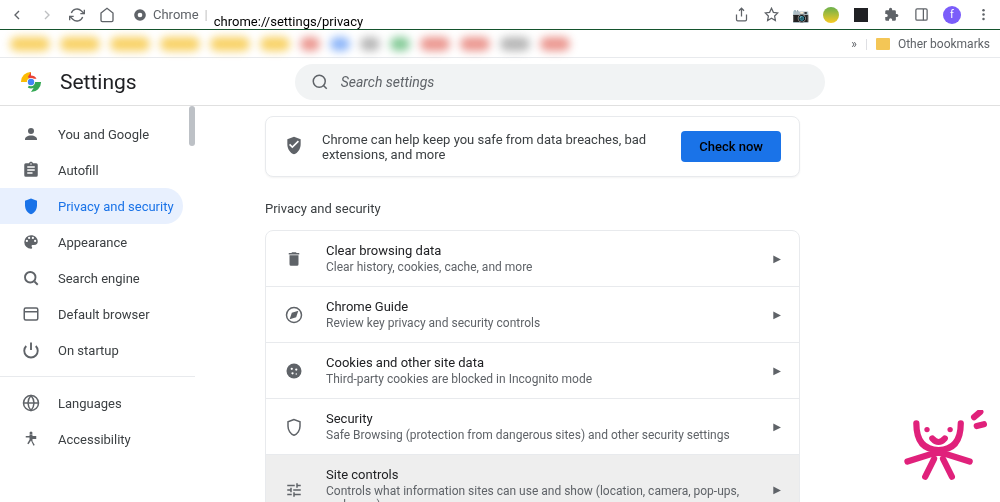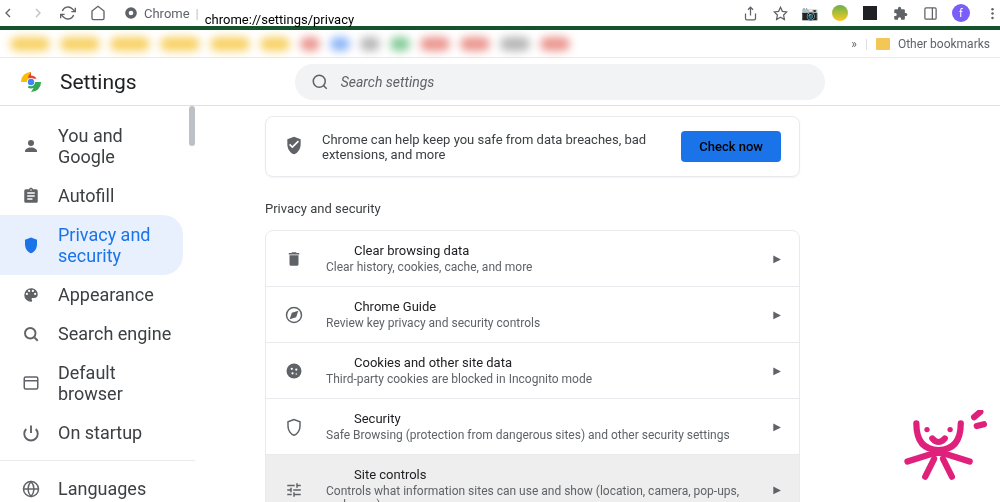--- a/index.html
+++ b/index.html
@@ -1,19 +1,19 @@
 <!DOCTYPE html>
 <html><head>
 <meta charset="utf-8">
 <style>
 * { margin: 0; padding: 0; box-sizing: border-box; font-family: -apple-system, BlinkMacSystemFont, "Segoe UI", Roboto, Arial, sans-serif; }
 body { width: 1000px; height: 502px; overflow: hidden; background: #fff; position: relative; }
 
 
-.browser-bar { height: 30px; display: flex; align-items: center; padding: 0 0; border-bottom: 4px solid #14532d; gap: 8px; }
+.browser-bar { height: 30px; display: flex; align-items: center; padding: 0 9px; border-bottom: 1px solid #14532d; gap: 8px; }
 .browser-bar .nav-icons { display: flex; gap: 14px; align-items: center; color: #5f6368; }
 .browser-bar .nav-icons svg, .browser-bar .nav-icons span { width: 16px; height: 16px; }
 .url-area { display: flex; align-items: center; gap: 6px; margin-left: 10px; font-size: 13px; color: #5f6368; }
 .url-area .chrome-label { color: #5f6368; }
 .url-area .url-path { color: #000000; margin-top: 13px; }
 .browser-right { margin-left: auto; display: flex; align-items: center; gap: 14px; }
 .browser-right .ext-icon { width: 16px; height: 16px; display: flex; align-items: center; justify-content: center; font-size: 14px; }
 .avatar { width: 18px; height: 18px; border-radius: 50%; background: #7b5dfa; color: white; font-size: 11px; display: flex; align-items: center; justify-content: center; }
 
 
@@ -29,42 +29,42 @@
 .settings-title { font-size: 21px; color: #202124; font-weight: 400; text-align: center; }
 .search-pill { margin-left: 140px; width: 530px; height: 36px; background: #f1f3f4; border-radius: 18px; display: flex; align-items: center; padding: 0 16px; gap: 12px; color: #5f6368; font-size: 14px; font-style: italic; }
 
 
 .main { display: flex; height: calc(502px - 30px - 28px - 48px); }
 
 
 .sidebar { width: 195px; overflow-y: auto; padding-top: 10px; position: relative; }
 .sidebar-scroll { position: absolute; right: 0; top: 0; width: 6px; height: 100%; }
 .sidebar-thumb { position: absolute; right: 0; top: 0; width: 6px; height: 40px; background: #bdc1c6; border-radius: 3px; }
-.side-item { display: flex; align-items: center; gap: 18px; padding: 9px 0 9px 22px; font-size: 18px; color: #3c4043; border-radius: 0 20px 20px 0; margin-right: 12px; cursor: pointer; }
+.side-item { display: flex; align-items: center; gap: 18px; padding: 9px 0 9px 22px; font-size: 13px; color: #3c4043; border-radius: 0 20px 20px 0; margin-right: 12px; cursor: pointer; }
 .side-item.active { background: #e8f0fe; color: #1a73e8; }
 .side-item.active .side-icon { color: #1a73e8; }
 .side-icon { width: 18px; height: 18px; color: #5f6368; display: flex; align-items: center; justify-content: center; flex-shrink: 0; }
 .side-divider { height: 1px; background: #e8eaed; margin: 8px 0; }
 
 
 .content { flex: 1; overflow-y: auto; padding: 10px 200px 10px 70px; position: relative; }
 
 .banner { background: #fff; border: 1px solid #e8eaed; border-radius: 8px; padding: 14px 18px; display: flex; align-items: center; gap: 18px; margin-bottom: 24px; box-shadow: 0 1px 2px rgba(0,0,0,0.05); }
 .banner-text { flex: 1; font-size: 13px; color: #3c4043; }
 .check-btn { background: #1a73e8; color: #000000; border: none; border-radius: 4px; padding: 8px 18px; font-size: 13px; font-weight: 500; cursor: pointer; }
 
 .section-label { font-size: 13px; color: #3c4043; margin-bottom: 14px; }
 
 .card { background: #fff; border: 1px solid #e8eaed; border-radius: 8px; overflow: hidden; }
 .row { display: flex; align-items: center; padding: 12px 18px; gap: 22px; border-bottom: 1px solid #e8eaed; cursor: pointer; }
 .row:last-child { border-bottom: none; }
 .row.hover { background: #eeeeee; }
 .row-icon { width: 20px; height: 20px; color: #5f6368; display: flex; align-items: center; justify-content: center; flex-shrink: 0; }
 .row-text { flex: 1; }
-.row-title { font-size: 13px; color: #202124; margin-bottom: 2px; margin-left: 28px; }
+.row-title { font-size: 13px; color: #202124; margin-bottom: 2px; }
 .row-sub { font-size: 12px; color: #5f6368; }
 .row-arrow { color: #5f6368; font-size: 10px; }
 
 
 .wm { position: absolute; right: 12px; bottom: 12px; width: 90px; height: 80px; pointer-events: none; }
 </style>
 </head>
 <body>
 
 <div class="browser-bar">

